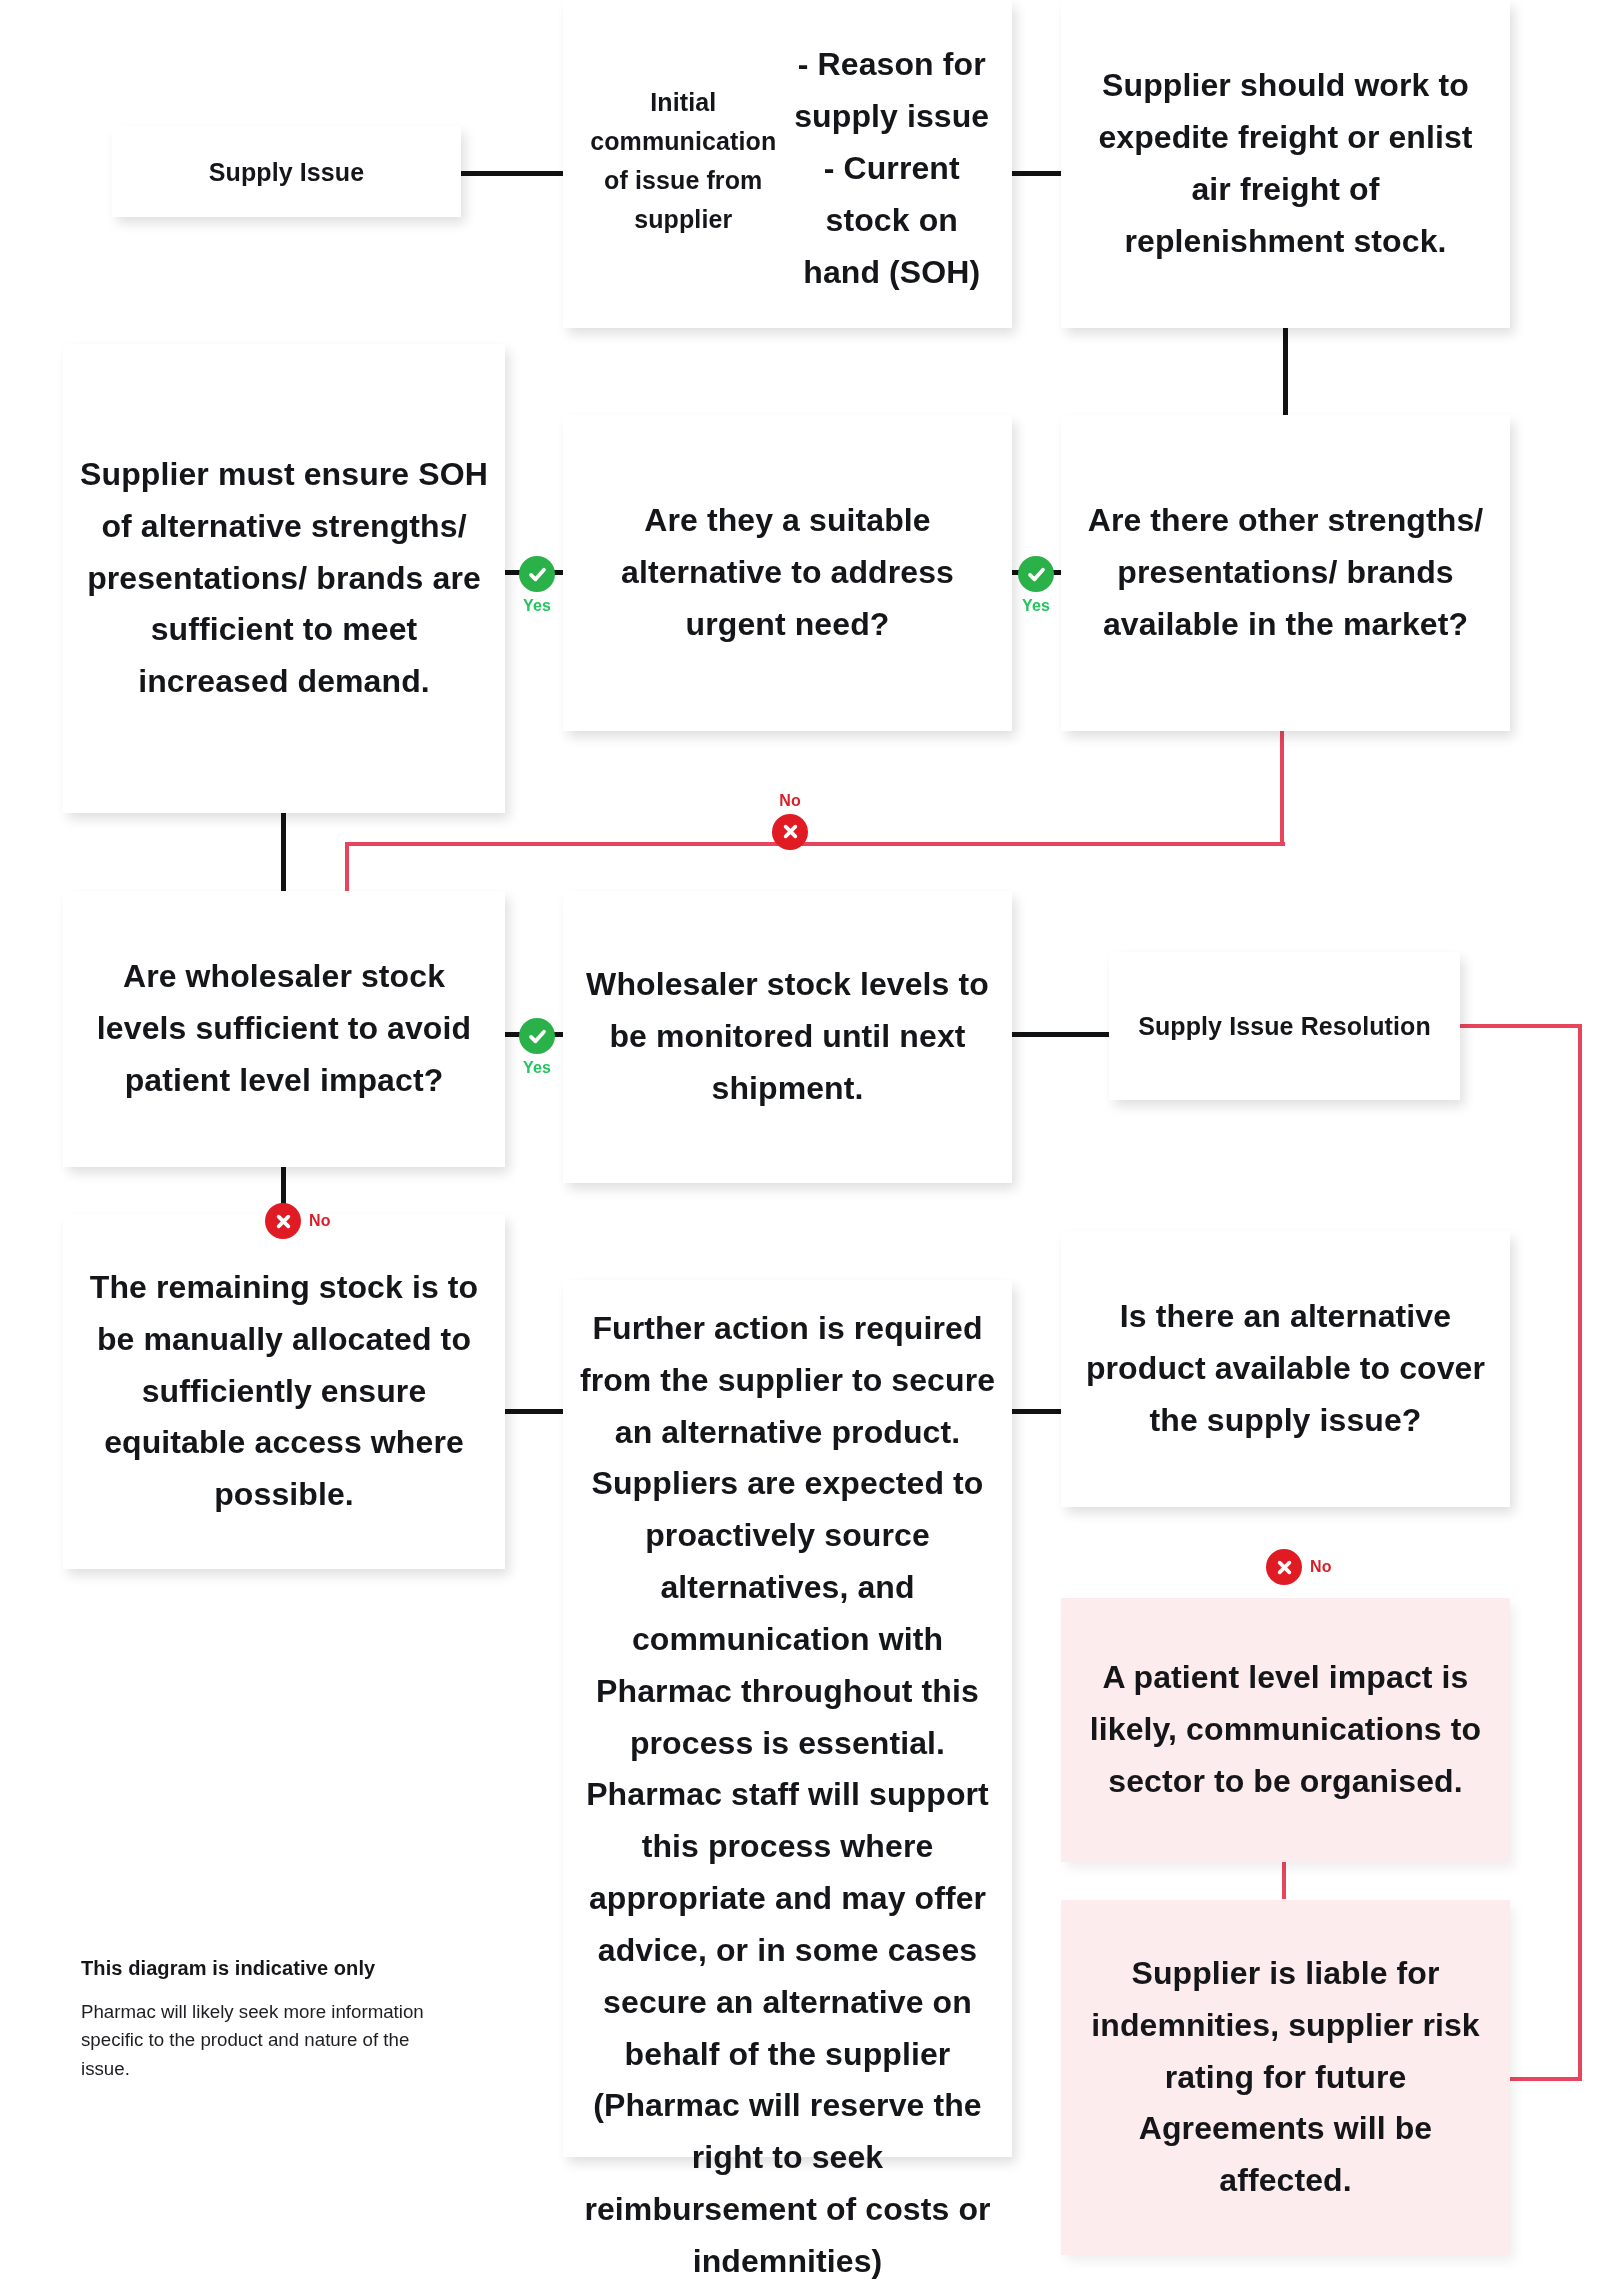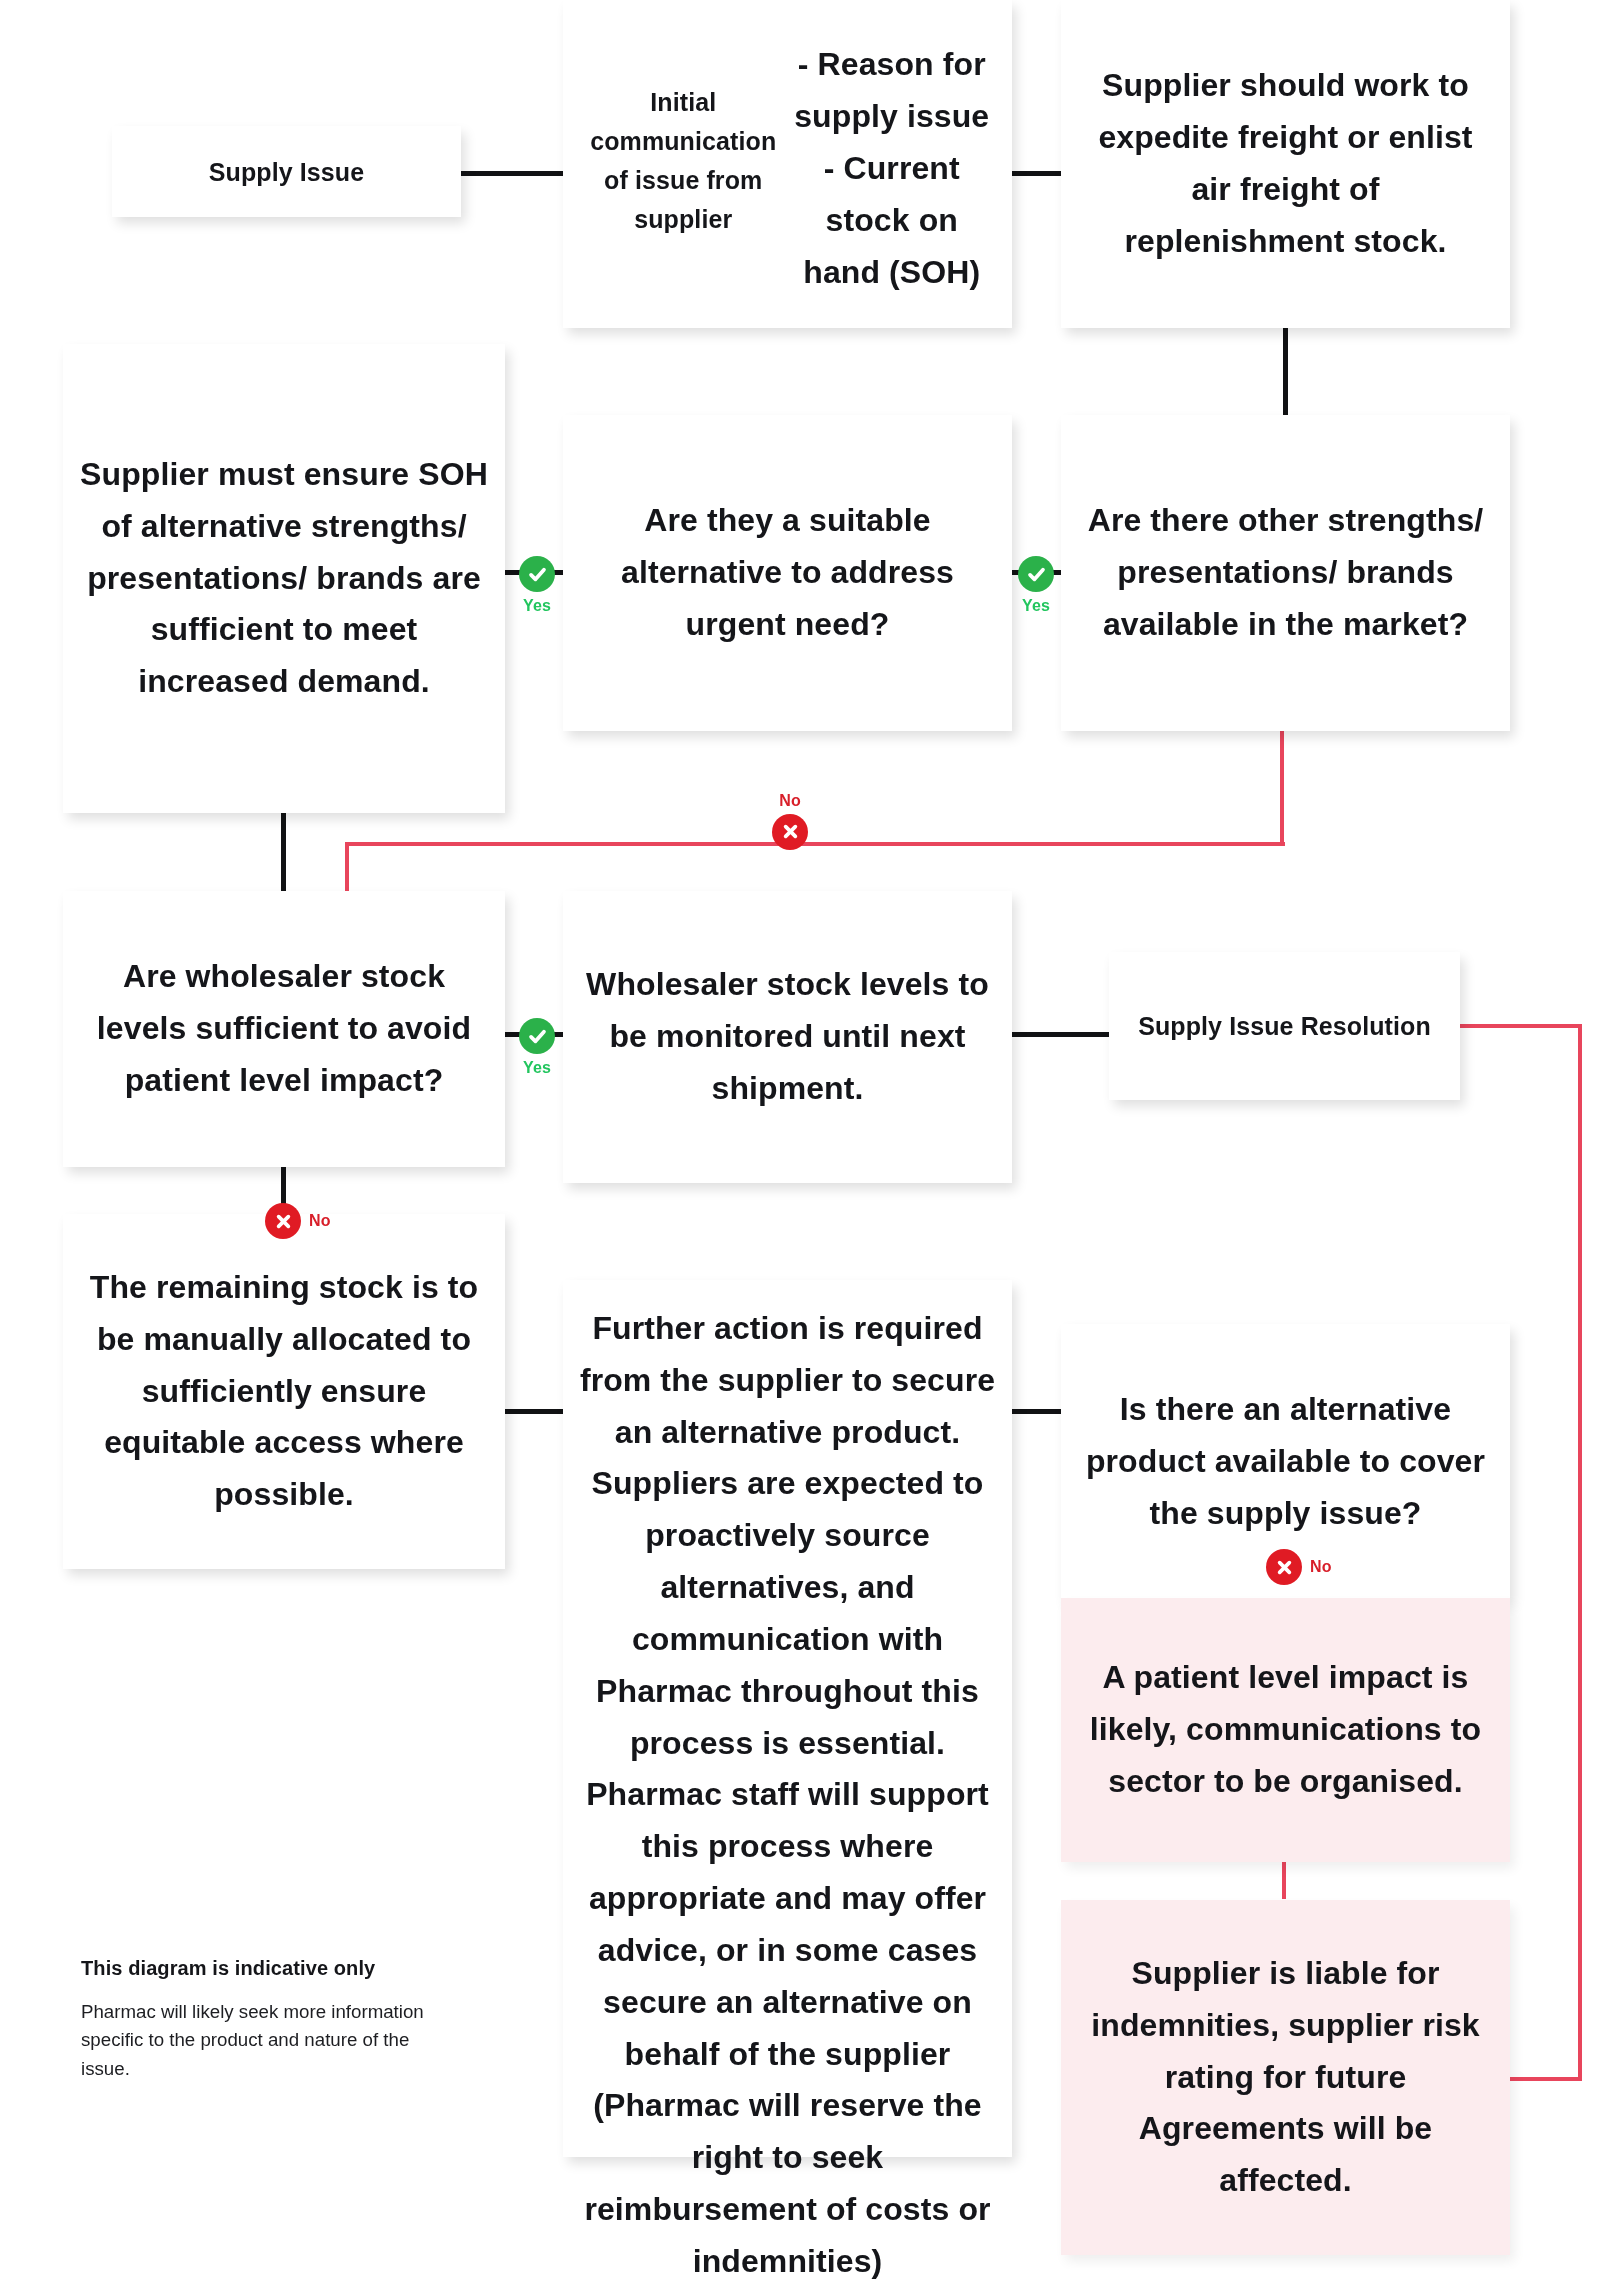--- a/index.html
+++ b/index.html
@@ -203,21 +203,21 @@
   </div>
 
   <div class="box" style="left:63px; top:1214px; width:442px; height:355px;">
     <span class="txt">The remaining stock is to be manually allocated to sufficiently ensure equitable access where possible.</span>
   </div>
 
   <div class="box" style="left:563px; top:1280px; width:449px; height:877px; align-items:flex-start; padding-top:23px;">
     <span class="txt">Further action is required from the supplier to secure an alternative product. Suppliers are expected to proactively source alternatives, and communication with Pharmac throughout this process is essential. Pharmac staff will support this process where appropriate and may offer advice, or in some cases secure an alternative on behalf of the supplier (Pharmac will reserve the right to seek reimbursement of costs or indemnities)</span>
   </div>
 
-  <div class="box" style="left:1061px; top:1324px; width:449px; height:276px;">
+  <div class="box" style="left:1061px; top:1231px; width:449px; height:276px;">
     <span class="txt">Is there an alternative product available to cover the supply issue?</span>
   </div>
 
   <div class="box pink" style="left:1061px; top:1574px; width:449px; height:264px;margin-top:24px;">
     <span class="txt">A patient level impact is likely, communications to sector to be organised.</span>
   </div>
 
   <div class="box pink" style="left:1061px; top:1900px; width:449px; height:355px;">
     <span class="txt">Supplier is liable for indemnities, supplier risk rating for future Agreements will be affected.</span>
   </div>

